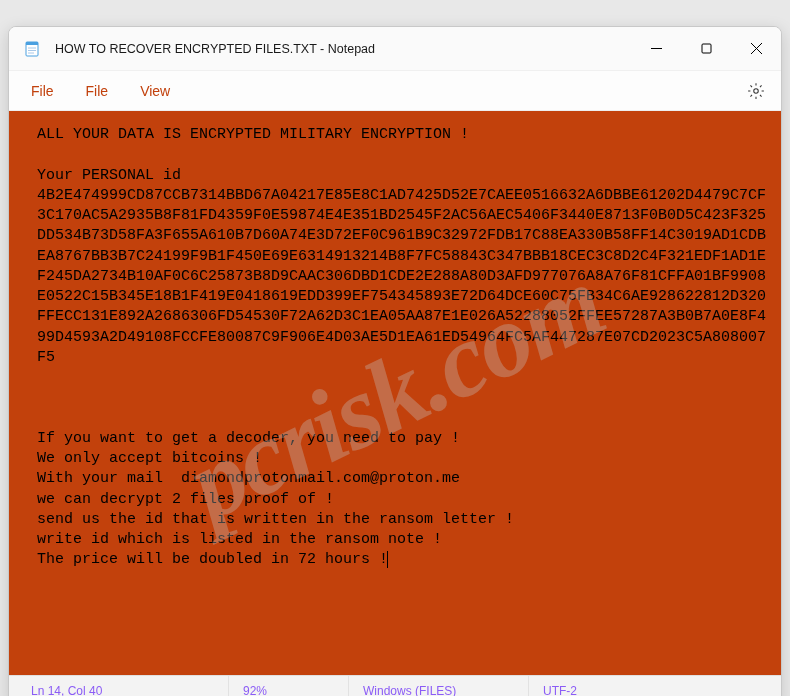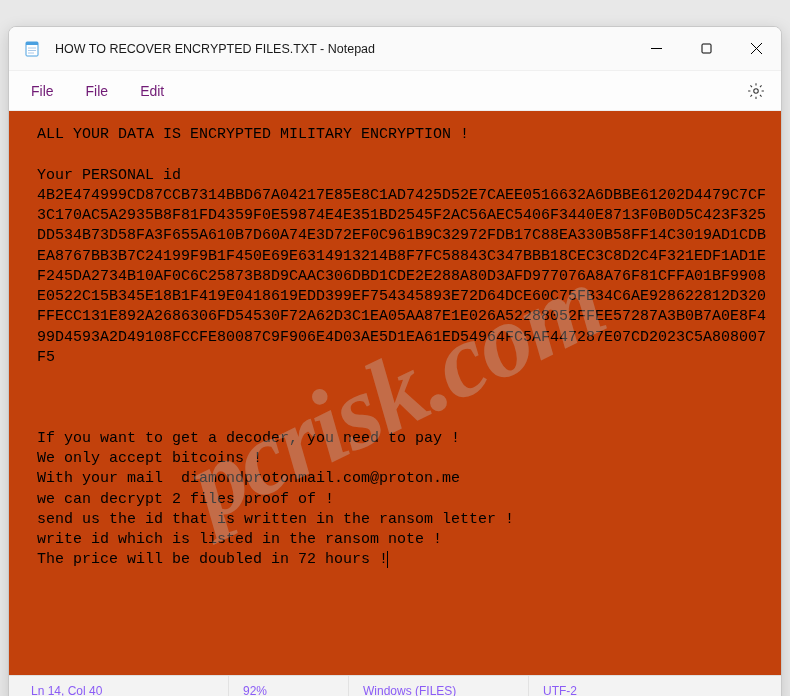--- a/index.html
+++ b/index.html
@@ -65,21 +65,21 @@
       height: 40px;
       display: flex;
       align-items: center;
       padding: 0 10px 0 6px;
       border-bottom: 1px solid #eeeeee;
       background: #fdfdfd;
     }
     .menu-item {
       padding: 6px 16px;
       font-size: 14px;
-      color: #701a75;
+      color: #c2410c;
       border-radius: 4px;
       cursor: pointer;
     }
     .menu-spacer { flex: 1; }
     .settings-btn {
       padding: 6px;
       border-radius: 4px;
       cursor: pointer;
       display: flex;
       align-items: center;
@@ -173,21 +173,21 @@
             <line x1="0" y1="0" x2="11" y2="11" stroke="#000" stroke-width="1"></line>
             <line x1="11" y1="0" x2="0" y2="11" stroke="#000" stroke-width="1"></line>
           </svg>
       </button>
     </div>
   </div>
 
   <div class="menubar">
     <div class="menu-item">File</div>
     <div class="menu-item">File</div>
-    <div class="menu-item">Edit</div>
+    <div class="menu-item">View</div>
     <div class="menu-spacer"></div>
     <div class="settings-btn">
       <svg width="18" height="18" viewBox="0 0 24 24" fill="none" stroke="#333" stroke-width="1.4">
         <circle cx="12" cy="12" r="3"></circle>
         <path d="M12 1.5v3M12 19.5v3M22.5 12h-3M4.5 12h-3M19.4 4.6l-2.1 2.1M6.7 17.3l-2.1 2.1M19.4 19.4l-2.1-2.1M6.7 6.7 4.6 4.6"></path>
       </svg>
     </div>
   </div>
 
   <div class="text-area"><span>ALL YOUR DATA IS ENCRYPTED MILITARY ENCRYPTION !</span>

